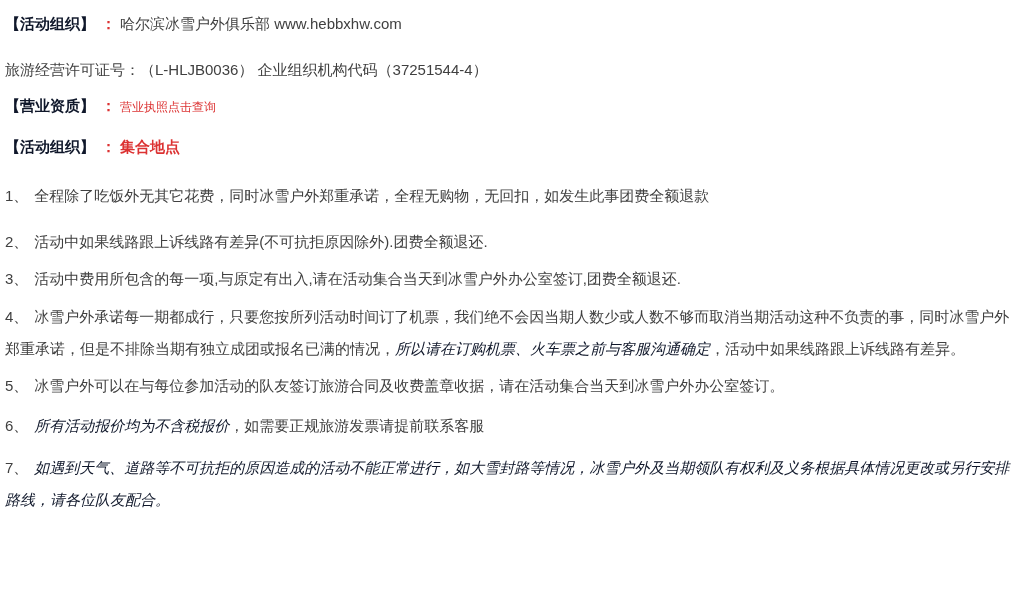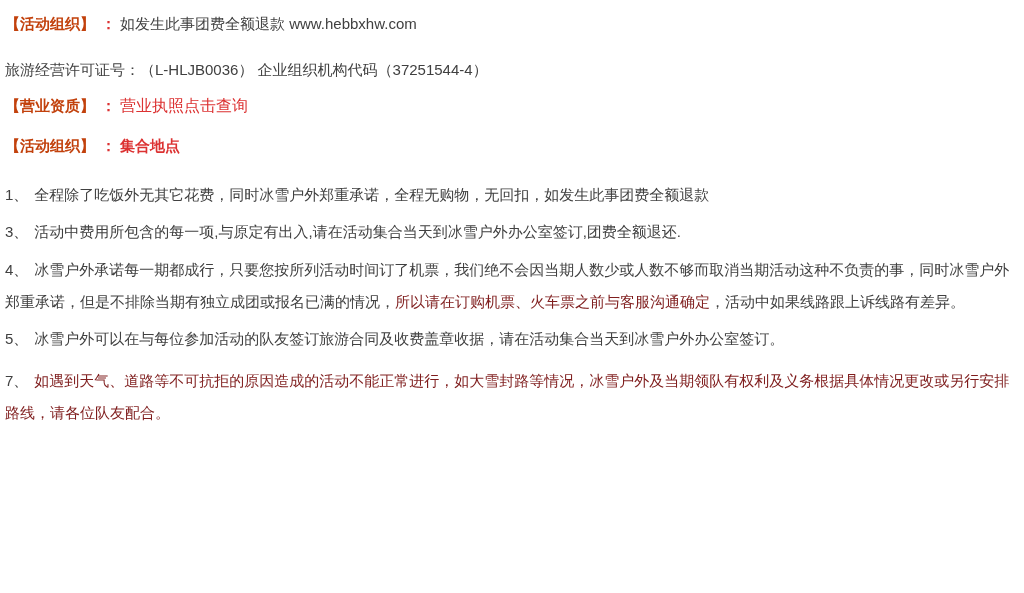--- a/index.html
+++ b/index.html
@@ -15,33 +15,33 @@
     font-size: 15px;
     color: #404040;
   }
   .doc {
     padding: 14px 6px 0 5px;
     width: 1013px;
   }
   p { margin: 0; line-height: 20px; }
 
   .red-label {
-    color: #c2410c;
+    color: #0f172a;
     font-weight: bold;
   }
   .red-colon {
     color: #dc3232;
     font-weight: bold;
     padding: 0 4px 0 6px;
   }
   .red-text   { color: #dc3232; font-weight: bold; }
-  .red-inline { color: #7f1d1d; }
+  .red-inline { color: #0f172a; font-style: italic; }
   .link-small {
     color: #dc3232;
-    font-size: 16px;
+    font-size: 12px;
     text-decoration: none;
     cursor: pointer;
   }
   .num { color: #404040; padding-right: 6px; }
 
   .l2 { margin-top: 26px; }
   .l3 { margin-top: 16px; }
   .l4 { margin-top: 20px; }
   .l5 { margin-top: 21px; }
   .l6 { margin-top: 16px; }
@@ -52,52 +52,58 @@
   .i5 { margin-top: 11px; }
   .i6 { margin-top: 20px; }
   .i7 { margin-top: 16px; line-height: 32px; }
 </style>
 </head>
 <body>
 
 <div class="doc">
 
   <p>
-    <span class="red-label">【活动组织】</span><span class="red-colon">：</span><span>如发生此事团费全额退款 www.hebbxhw.com</span>
+    <span class="red-label">【活动组织】</span><span class="red-colon">：</span><span>哈尔滨冰雪户外俱乐部 www.hebbxhw.com</span>
   </p>
 
   <p class="l2">
     <span>旅游经营许可证号：（L-HLJB0036） 企业组织机构代码（37251544-4）</span>
   </p>
 
   <p class="l3">
     <span class="red-label">【营业资质】</span><span class="red-colon">：</span><span class="link-small">营业执照点击查询</span>
   </p>
 
   <p class="l4">
     <span class="red-label">【活动组织】</span><span class="red-colon">：</span><span class="red-text">集合地点</span>
   </p>
 
 
 
   <p class="i1">
     <span class="num">1、</span><span>全程除了吃饭外无其它花费，同时冰雪户外郑重承诺，全程无购物，无回扣，如发生此事团费全额退款</span>
   </p>
 
+  <p class="i2">
+    <span class="num">2、</span><span>活动中如果线路跟上诉线路有差异(不可抗拒原因除外).团费全额退还.</span>
+  </p>
 
   <p class="i3">
     <span class="num">3、</span><span>活动中费用所包含的每一项,与原定有出入,请在活动集合当天到冰雪户外办公室签订,团费全额退还.</span>
   </p>
 
   <p class="i4">
     <span class="num">4、</span><span>冰雪户外承诺每一期都成行，只要您按所列活动时间订了机票，我们绝不会因当期人数少或人数不够而取消当期活动这种不负责的事，同时冰雪户外郑重承诺，但是不排除当期有独立成团或报名已满的情况，</span><span class="red-inline">所以请在订购机票、火车票之前与客服沟通确定</span><span>，活动中如果线路跟上诉线路有差异。</span>
   </p>
 
   <p class="i5">
     <span class="num">5、</span><span>冰雪户外可以在与每位参加活动的队友签订旅游合同及收费盖章收据，请在活动集合当天到冰雪户外办公室签订。</span>
   </p>
 
+  <p class="i6">
+    <span class="num">6、</span><span class="red-inline">所有活动报价均为不含税报价</span><span>，如需要正规旅游发票请提前联系客服</span>
+  </p>
 
   <p class="i7">
     <span class="num">7、</span><span class="red-inline">如遇到天气、道路等不可抗拒的原因造成的活动不能正常进行，如大雪封路等情况，冰雪户外及当期领队有权利及义务根据具体情况更改或另行安排路线，请各位队友配合。</span>
   </p>
 
 </div>
 
 </body></html>

